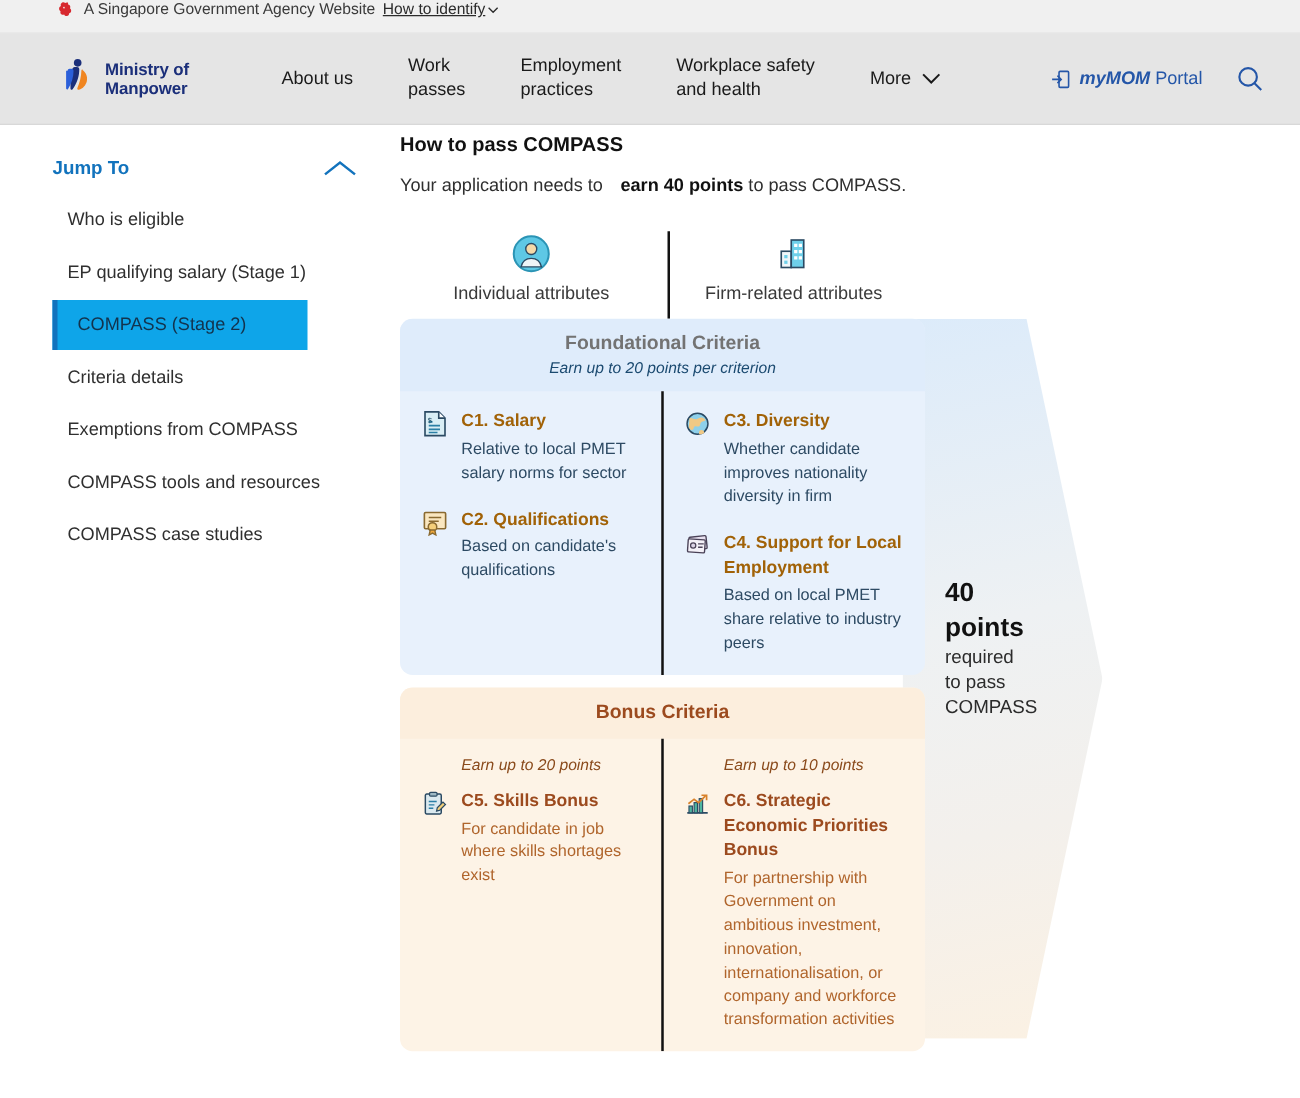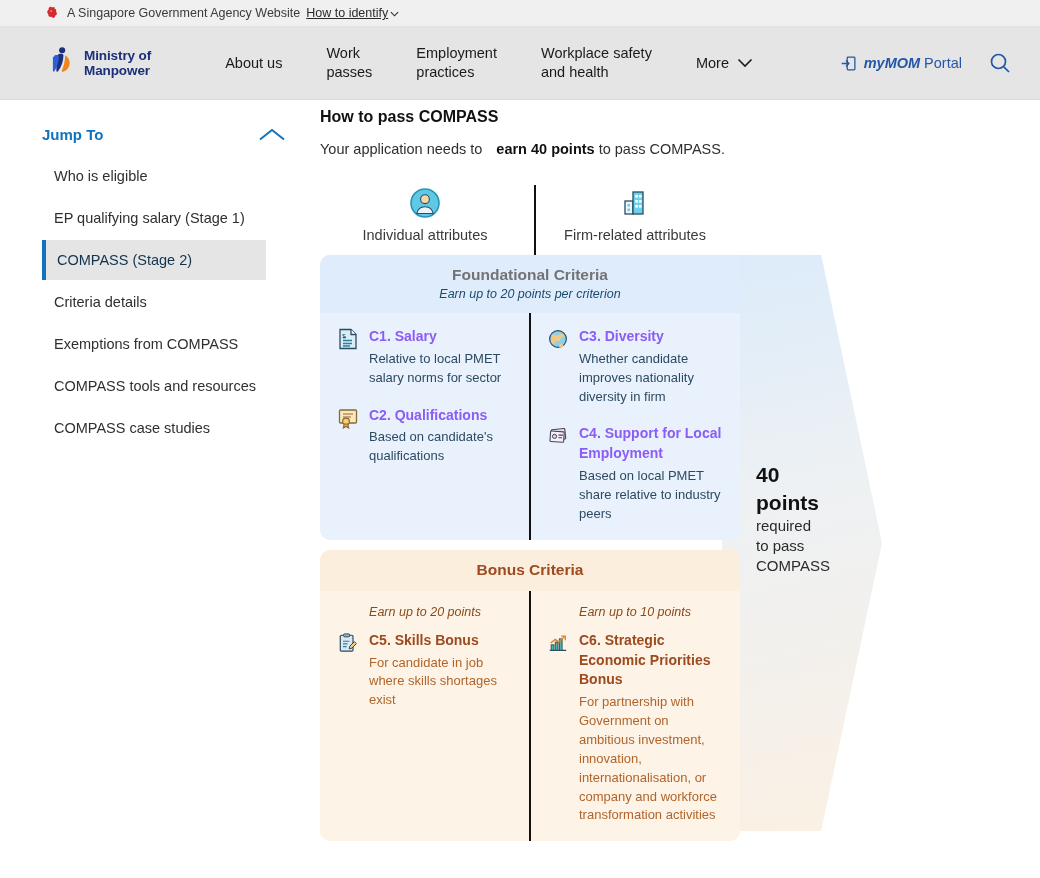--- a/index.html
+++ b/index.html
@@ -8,21 +8,21 @@
     background: #ffffff;
     font-family: "Liberation Sans", sans-serif;
     overflow: hidden;
   }
 
   
   .gov-banner {
     height: 27px;
     background: #f0f0f0;
     border-bottom: 1px solid #e2e2e2;
-    display: flex; align-items: center;
+    display: flex; 
     padding-left: 44px;
     font-size: 12.5px;
     color: #3a3a3a;
   }
   .lion-icon { width: 16px; height: 16px; margin-right: 7px; flex: 0 0 auto; display:block; }
   .gov-banner .how-link {
     margin-left: 6px;
     color: #2b2b2b;
     text-decoration: underline;
     cursor: pointer;
@@ -72,25 +72,25 @@
   .jump-title { font-size: 15px; font-weight: bold; color: #1273bd; }
   .side-item {
     height: 40px; display: flex; align-items: center;
     padding-left: 54px;
     font-size: 14.5px; color: #2f2f2f;
     cursor: pointer;
     position: relative;
     margin-bottom: 2px;
   }
   .side-item.active {
-    background: #e5e5e5;
+    background: #0ea5e9;
     color: #13334d;
-    width: 224px;
+    width: 204px;
     margin-left: 42px;
-    padding-left: 11px;
+    padding-left: 16px;
     border-left: 4px solid #1273bd;
   }
 
   
   .content { flex: 1; padding: 8px 0 0 10px; position: relative; }
   .page-title { font-size: 16px; font-weight: bold; color: #111; margin-bottom: 15px; }
   .page-sub { font-size: 14.5px; color: #2f2f2f; margin-bottom: 26px; }
   .page-sub b { font-weight: bold; color:#111;margin-left:10px; }
 
   
@@ -145,21 +145,21 @@
     width: 1.5px; background: #111;
   }
 
   .pts-note { font-size: 12.5px; font-style: italic; color: #8a4a1b; text-align: center; margin-bottom: 12px; }
 
   .crit { display: flex; gap: 9px; margin-bottom: 18px; }
   .crit:last-child { margin-bottom: 0; }
   .crit-icon { width: 22px; flex: 0 0 22px; padding-top: 1px; }
   .crit-body { flex: 1; }
   .crit-name { font-size: 14px; font-weight: bold; line-height: 1.42; margin-bottom: 3px; }
-  .card.blue .crit-name { color: #8b5cf6; }
+  .card.blue .crit-name { color: #a16207; }
   .card.peach .crit-name { color: #9c4a1e; }
   .crit-desc { font-size: 13px; line-height: 1.45; }
   .card.blue .crit-desc { color: #2d4a63; }
   .card.peach .crit-desc { color: #b0652c; }
 </style>
 </head>
 <body>
 
 <div class="gov-banner">
   <svg class="lion-icon" viewBox="0 0 24 24">

